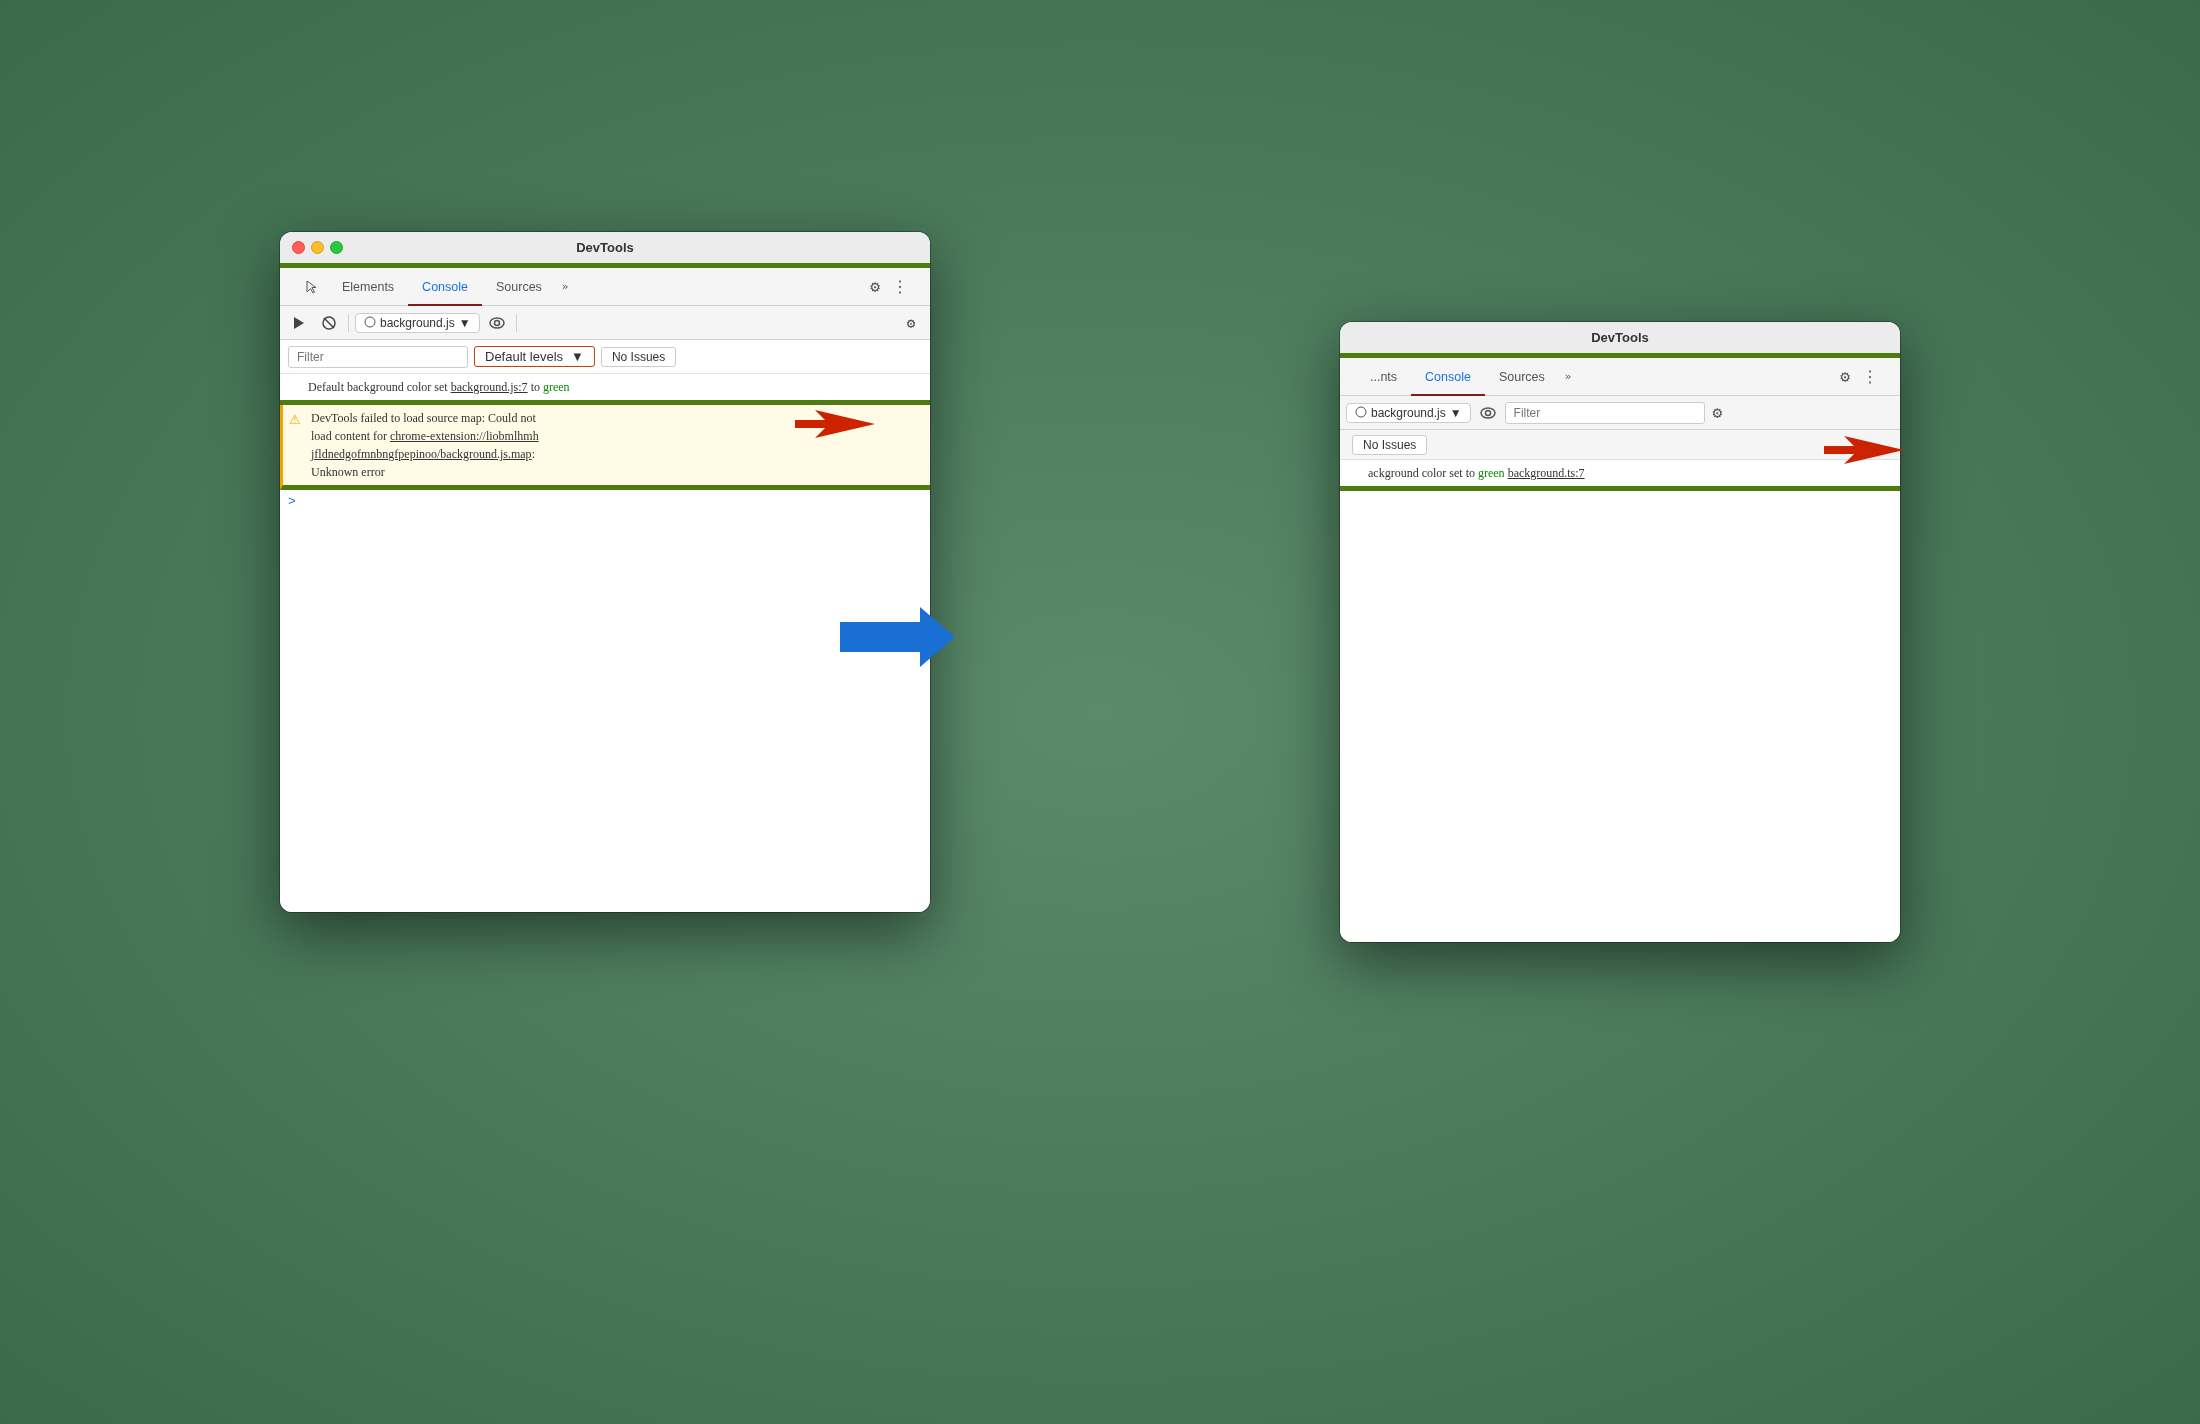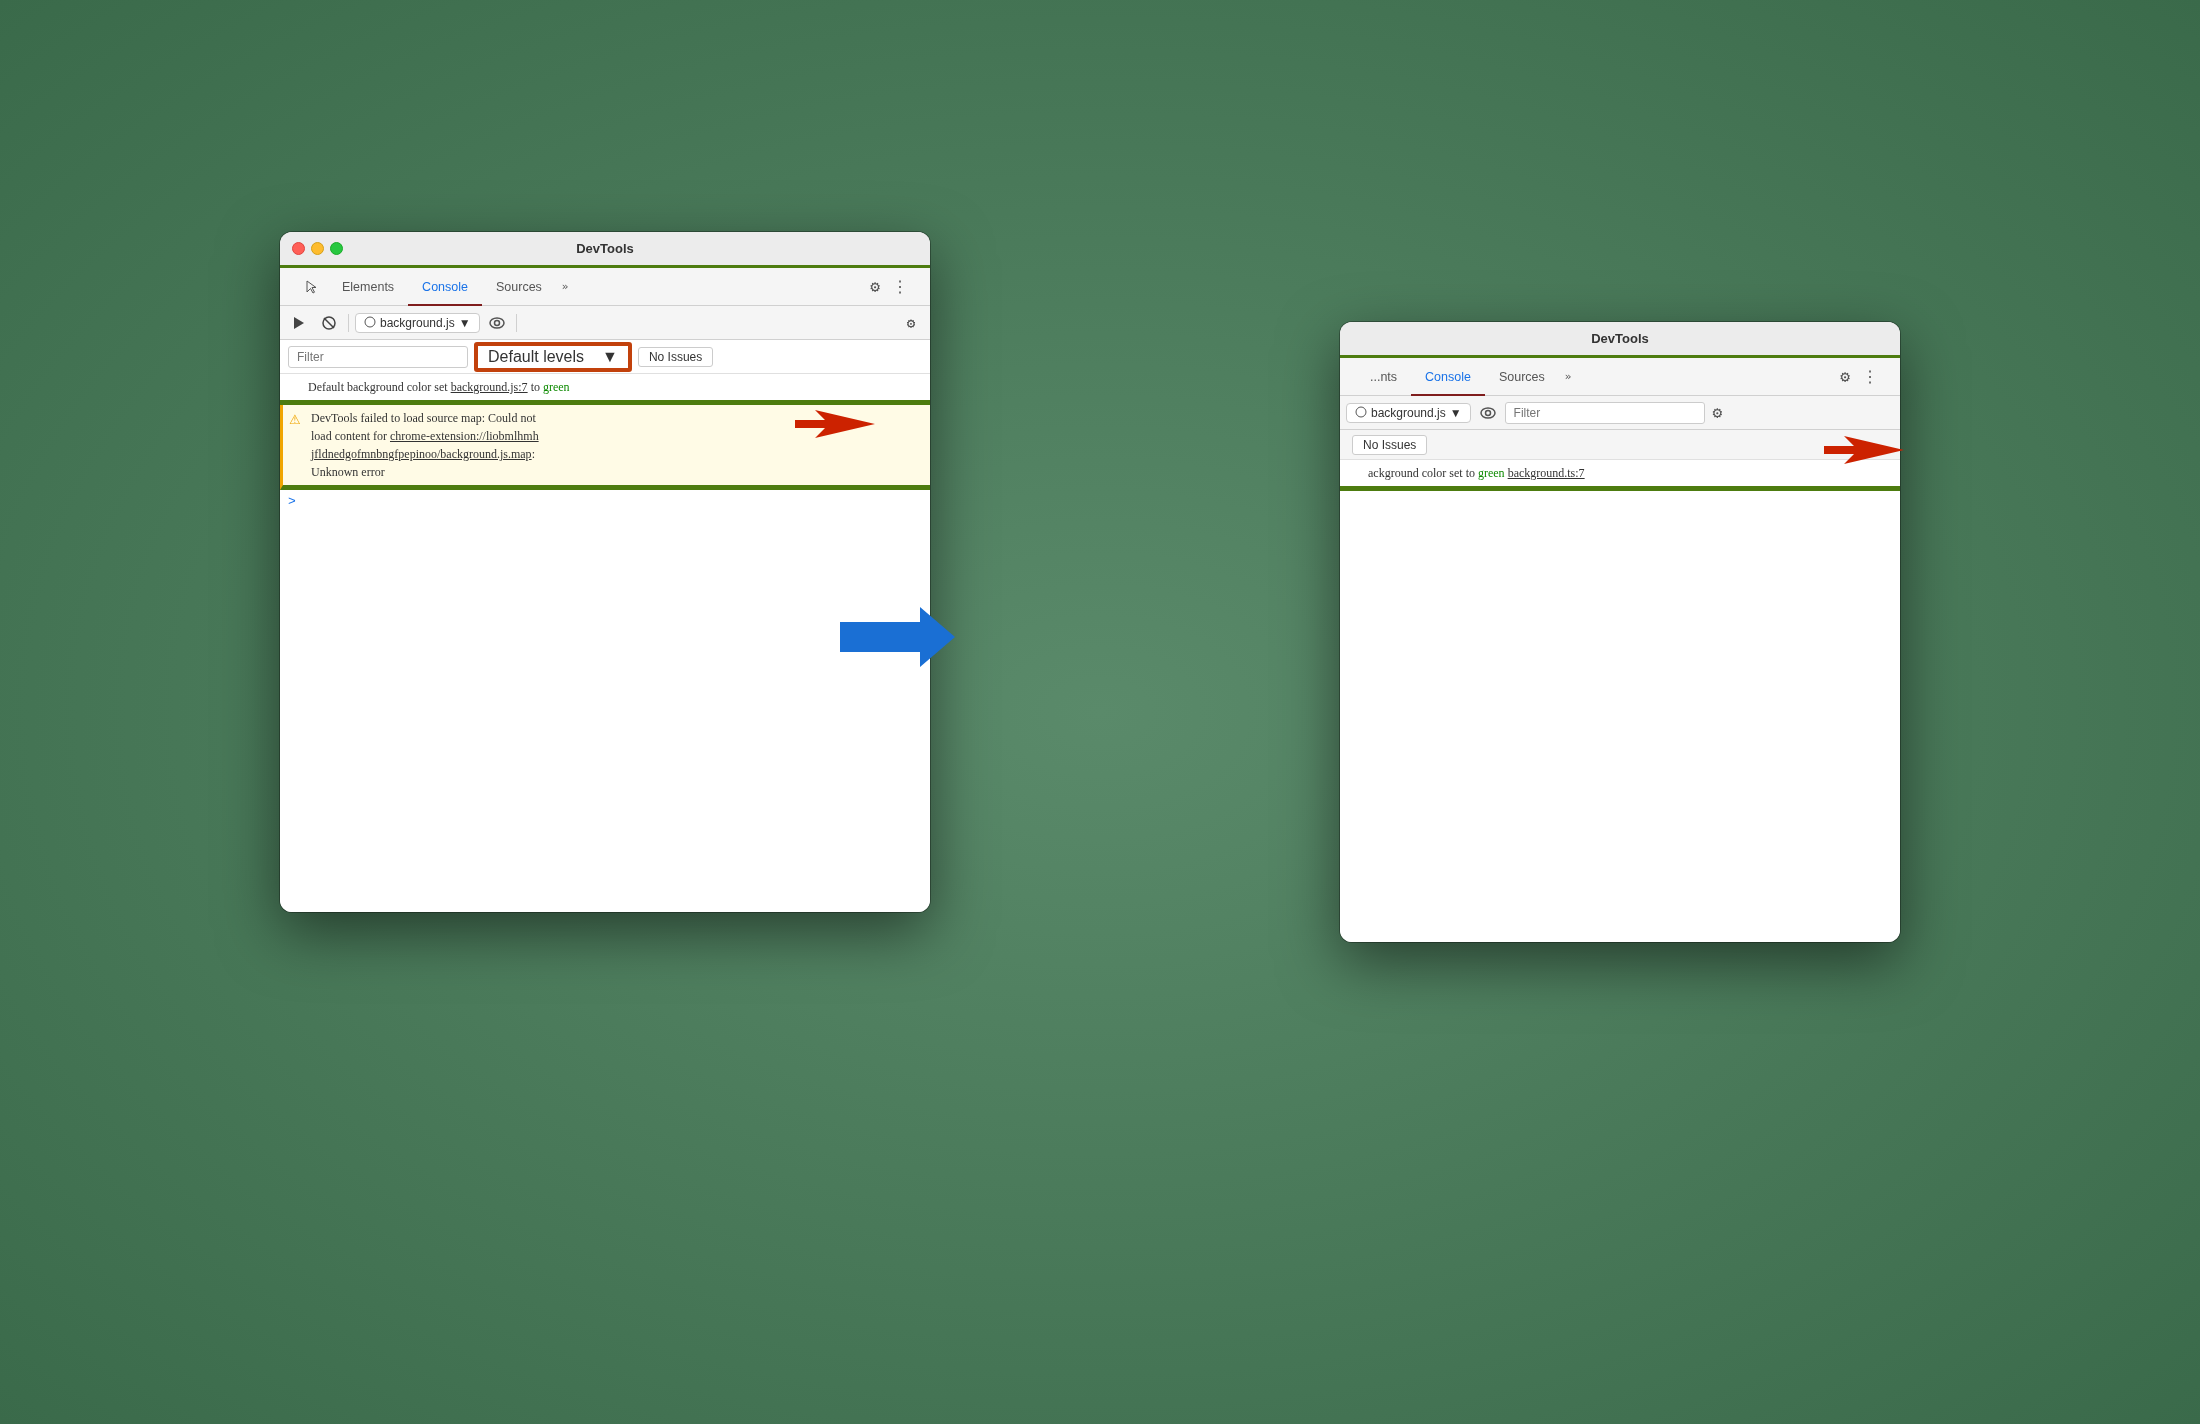--- a/index.html
+++ b/index.html
@@ -53,21 +53,21 @@
       z-index: 1;
     }
 
     
     .titlebar {
       background: #ececec;
       height: 36px;
       display: flex;
       align-items: center;
       justify-content: center;
-      border-bottom: 3px solid #4d7c0f;
+      border-bottom: 5px solid #4d7c0f;
       position: relative;
     }
 
     .titlebar-title {
       font-size: 13px;
       font-weight: 600;
       color: #333;
       font-family: -apple-system, BlinkMacSystemFont, sans-serif;
     }
 
@@ -220,26 +220,26 @@
       padding: 0 8px;
       font-size: 12px;
       outline: none;
       font-family: -apple-system, BlinkMacSystemFont, sans-serif;
       color: #999;
     }
 
     .filter-levels {
       display: flex;
       align-items: center;
-      gap: 18px;
+      gap: 8px;
       padding: 2px 10px;
-      border: 4px solid #c2410c;
+      border: 1px solid #c2410c;
       border-radius: 3px;
       background: white;
-      font-size: 16px;
+      font-size: 13px;
       font-family: -apple-system, BlinkMacSystemFont, sans-serif;
       color: #333;
       cursor: pointer;
     }
 
     .filter-issues {
       padding: 2px 10px;
       border: 1px solid #ccc;
       border-radius: 3px;
       background: white;

